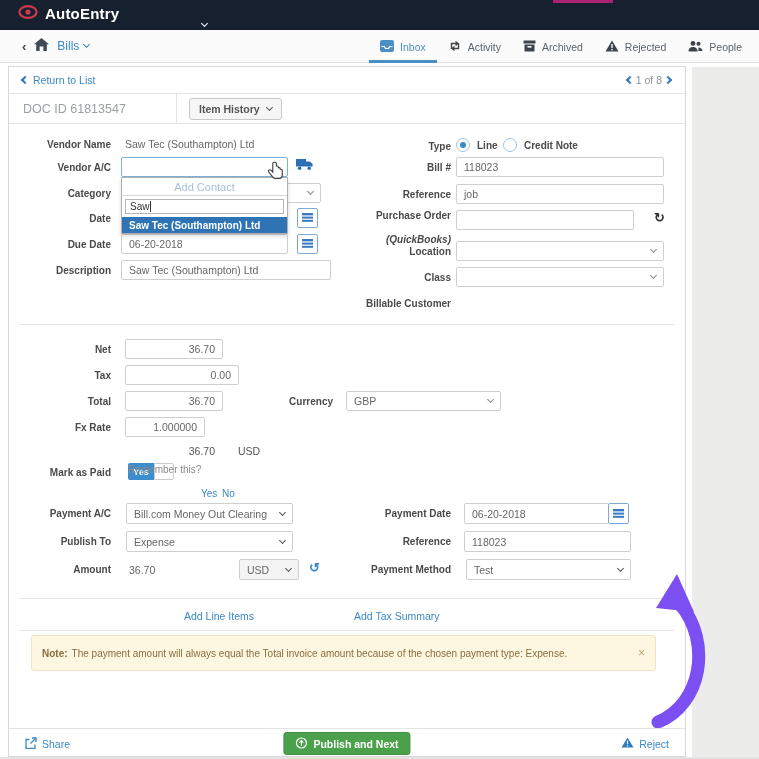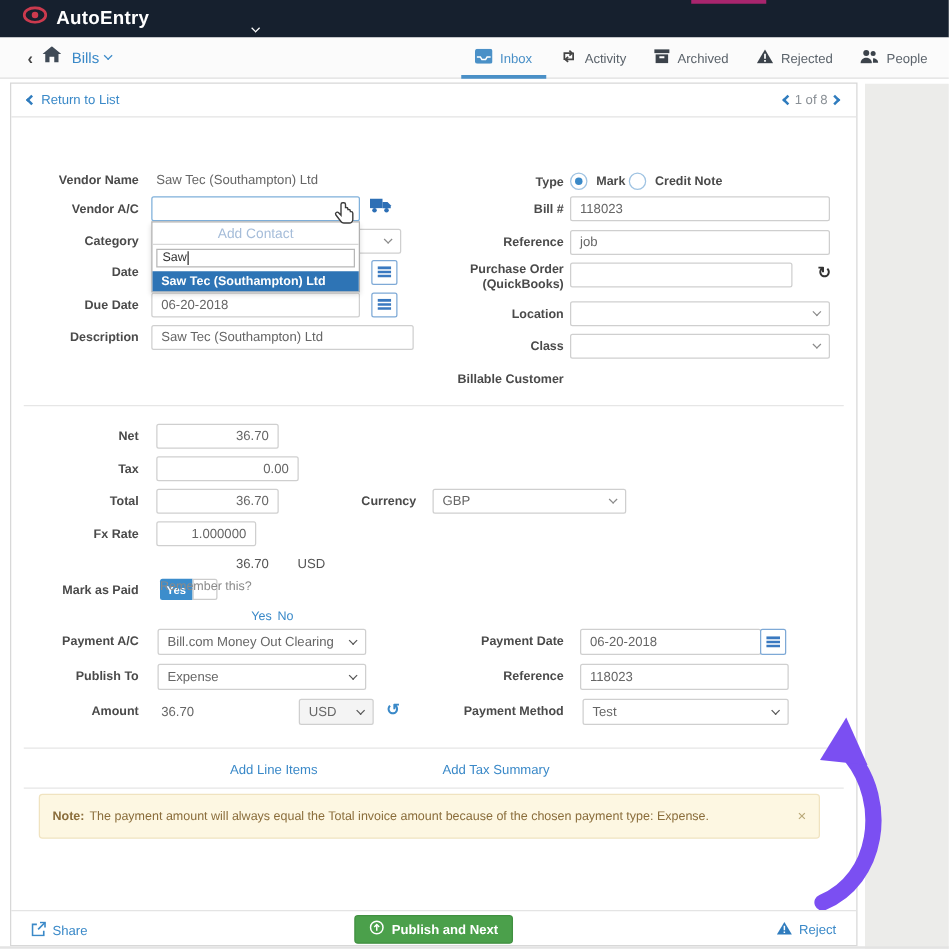--- a/index.html
+++ b/index.html
@@ -191,20 +191,28 @@
       <span class="chev left"></span>
       <span>Return to List</span>
     </span>
     <span class="pager">
       <span class="chev left"></span>
       <span class="pager-text">1 of 8</span>
       <span class="chev right"></span>
     </span>
   </div>
 
+  <div class="row2">
+    <span class="doc-id">DOC ID 61813547</span>
+    <span class="vdiv"></span>
+    <span class="item-history">
+      <span>Item History</span>
+      <span class="chev-down dk"></span>
+    </span>
+  </div>
 
   <span class="lbl l" style="top:72px;">Vendor Name</span>
   <span class="plain-val" style="left:116px;top:71px;">Saw Tec (Southampton) Ltd</span>
 
   <span class="lbl l" style="top:95px;">Vendor A/C</span>
   <div class="inp" style="left:112px;top:90px;width:167px;border-color:#7fb0da;"></div>
   <span style="position:absolute;left:287px;top:90px;">
     <svg width="18" height="14" viewBox="0 0 18 14" fill="#2d6fb5">
         <rect x="0" y="2" width="10" height="7.5"></rect>
         <path d="M10 4.5 h4 l2.6 2.6 V9.5 h-6.6 Z"></path>
@@ -254,36 +262,36 @@
           <span class="dd-caret"></span>
       </div>
     </div>
     <div class="dd-option">Saw Tec (Southampton) Ltd</div>
   </div>
 
   <span class="lbl r" style="top:74px;">Type</span>
   <span class="radio" style="left:447px;top:71px;">
       <span class="dot"></span>
     </span>
-  <span class="plain-val" style="left:468px;top:73px;font-weight:bold;color:#4a4a4a;font-size:10px;">Mark</span>
+  <span class="plain-val" style="left:468px;top:73px;font-weight:bold;color:#4a4a4a;font-size:10px;">Line</span>
   <span class="radio" style="left:494px;top:71px;"></span>
   <span class="plain-val" style="left:515px;top:73px;font-weight:bold;color:#4a4a4a;font-size:10px;">Credit Note</span>
 
   <span class="lbl r" style="top:95px;">Bill #</span>
   <div class="inp" style="left:447px;top:90px;width:208px;">
     <span>118023</span>
   </div>
 
   <span class="lbl r" style="top:122px;">Reference</span>
   <div class="inp" style="left:447px;top:117px;width:208px;">
     <span>job</span>
   </div>
 
   <span class="lbl r" style="top:143px;">Purchase Order</span>
-  <span class="lbl r" style="top:155px;">(QuickBooks)</span>
+  <span class="lbl r" style="top:167px;font-style:italic;">(QuickBooks)</span>
   <div class="inp" style="left:447px;top:143px;width:178px;"></div>
   <span style="position:absolute;left:645px;top:143px;font-size:13px;color:#333;font-weight:bold;">↻</span>
 
   <span class="lbl r" style="top:179px;">Location</span>
   <div class="inp sel" style="left:447px;top:174px;width:208px;">
     <span></span>
       <span class="chev-down"></span>
   </div>
 
   <span class="lbl r" style="top:205px;">Class</span>

